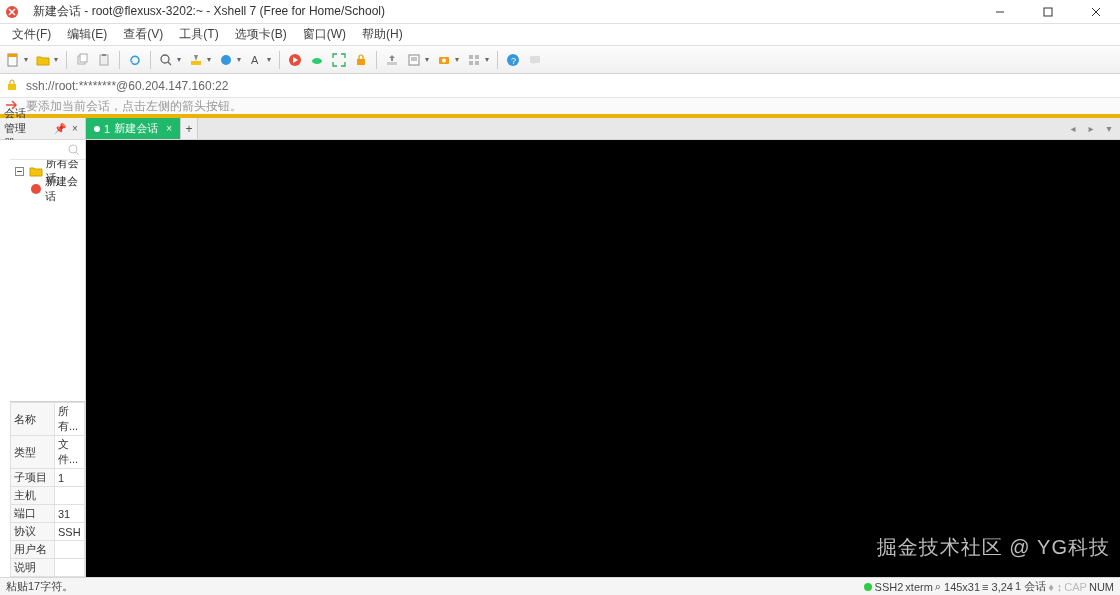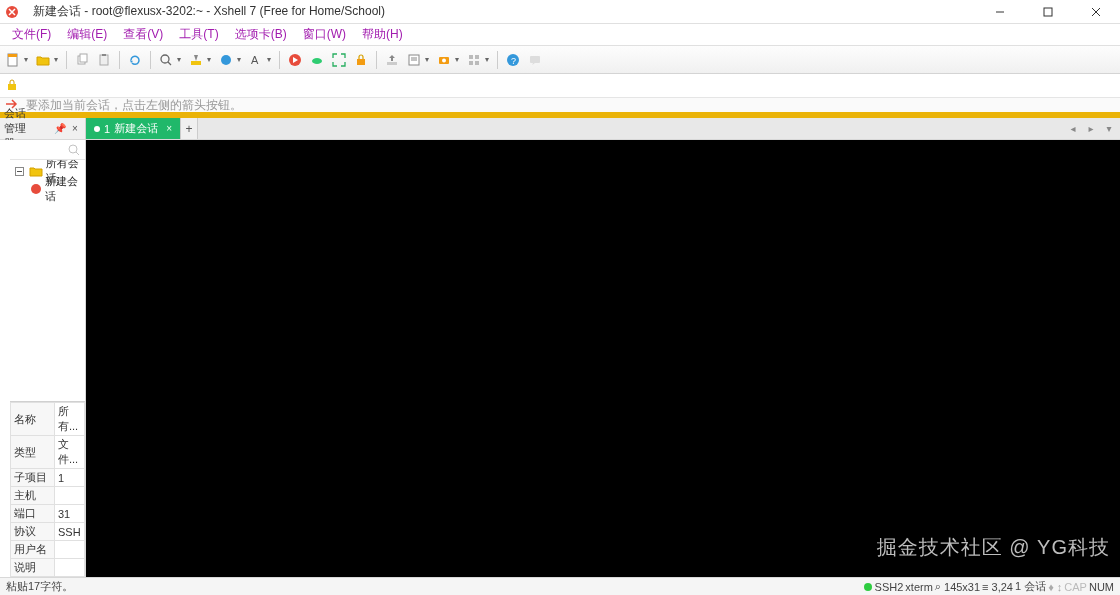--- a/index.html
+++ b/index.html
@@ -8,35 +8,35 @@
   
   .titlebar { height: 24px; background: #fff; display: flex; align-items: center; padding: 0 4px; justify-content: space-between; border-bottom: 1px solid #e0e0e0; }
   .titlebar-left { display: flex; align-items: flex-end; gap: 13px; }
   .titlebar-icon { width: 16px; height: 16px; }
   .titlebar-title { color: #333; }
   .titlebar-controls { display: flex; gap: 8px; }
   .winbtn { width: 40px; height: 22px; display: flex; align-items: center; justify-content: center; color: #555; cursor: pointer; }
 
   
   .menubar { height: 22px; background: #fff; display: flex; align-items: center; padding: 0 4px; border-bottom: 1px solid #e0e0e0; }
-  .menu-item { padding: 2px 8px; cursor: pointer; color: #a21caf; }
+  .menu-item { padding: 2px 8px; cursor: pointer; color: #404040; }
 
   
   .toolbar { height: 28px; background: linear-gradient(#fdfdfd,#f0f0f0); border-bottom: 1px solid #d4d4d4; display: flex; align-items: center; padding: 0 4px; gap: 4px; }
   .tb-btn { width: 18px; height: 18px; display: flex; align-items: center; justify-content: center; cursor: pointer; border-radius: 2px; }
   .tb-sep { width: 1px; height: 18px; background: #ccc; margin: 0 2px; }
   .tb-drop { width: 6px; font-size: 8px; color: #666; margin-left: -2px; }
 
   
   .addressbar { height: 24px; background: #fff; border-bottom: 1px solid #e5e5e5; display: flex; align-items: center; padding: 0 6px; gap: 6px; }
   .addr-icon { width: 14px; height: 14px; }
   .addr-text { color: #666; }
 
   
-  .hintbar { height: 20px; background: #fafafa; border-bottom: 6px solid #eab308; display: flex; align-items: center; padding: 0 6px; gap: 6px; color: #999; }
+  .hintbar { height: 20px; background: #fafafa; border-bottom: 4px solid #eab308; display: flex; align-items: center; padding: 0 6px; gap: 6px; color: #999; }
 
   
   .session-header-row { height: 22px; background: #f5f5f5; border-bottom: 1px solid #d8d8d8; display: flex; align-items: stretch; }
   .session-mgr-header { width: 86px; display: flex; align-items: center; justify-content: space-between; padding: 0 4px; background: #f0f0f0; border-right: 1px solid #d0d0d0; gap: 28px; }
   .smh-label { color: #333; font-size: 11px;}
   .smh-controls { display: flex; gap: 2px; }
   .smh-btn { width: 12px; height: 12px; font-size: 10px; display:flex;align-items:center;justify-content:center; cursor:pointer; color:#555;}
   .tabs-row { flex: 1; display: flex; align-items: stretch; background: #e8e8e8; }
   .session-tab { display: flex; align-items: center; gap: 4px; padding: 0 8px; background: #20b86a; color: #fff; font-size: 11px; cursor: pointer; position:relative; }
   .session-tab .dot { width: 6px; height: 6px; border-radius: 50%; background: #fff; }
@@ -246,20 +246,21 @@
         <path d="M5 10 l-1 2 l3 -2" fill="#ddd"></path>
       </svg>
     </span>
 </div>
 
 <div class="addressbar">
   <span class="addr-icon"><svg width="12" height="12" viewBox="0 0 12 12">
         <rect x="2" y="5" width="8" height="6" fill="#f1c40f"></rect>
         <path d="M4 5 v-2 a2 2 0 0 1 4 0 v2" fill="none" stroke="#d4a000"></path>
       </svg></span>
+  <span class="addr-text">ssh://root:********@60.204.147.160:22</span>
 </div>
 
 <div class="hintbar">
   <span><svg width="14" height="12" viewBox="0 0 14 12">
         <path d="M0 6 h9 M6 2 l4 4 l-4 4" fill="none" stroke="#e74c3c" stroke-width="1.5"></path>
       </svg></span>
   <span>要添加当前会话，点击左侧的箭头按钮。</span>
 </div>
 
 <div class="session-header-row">

